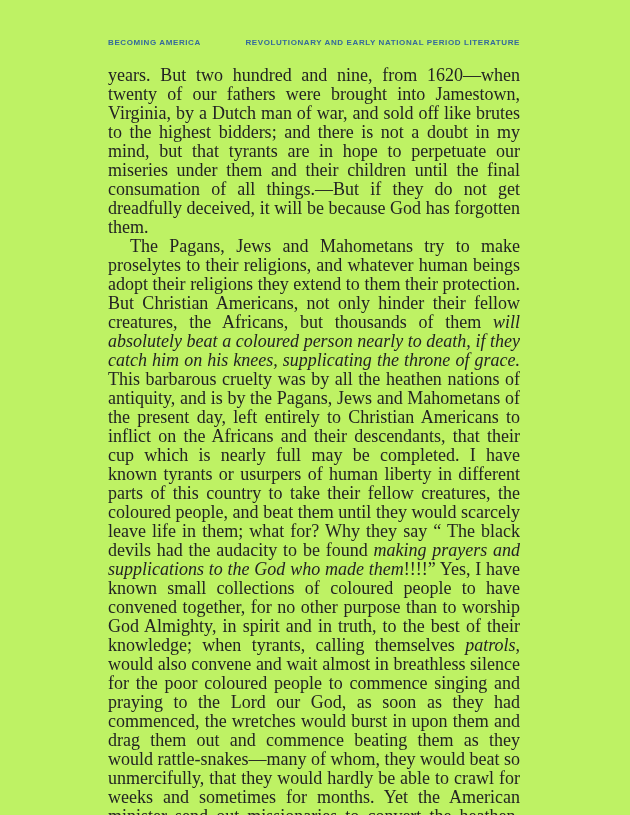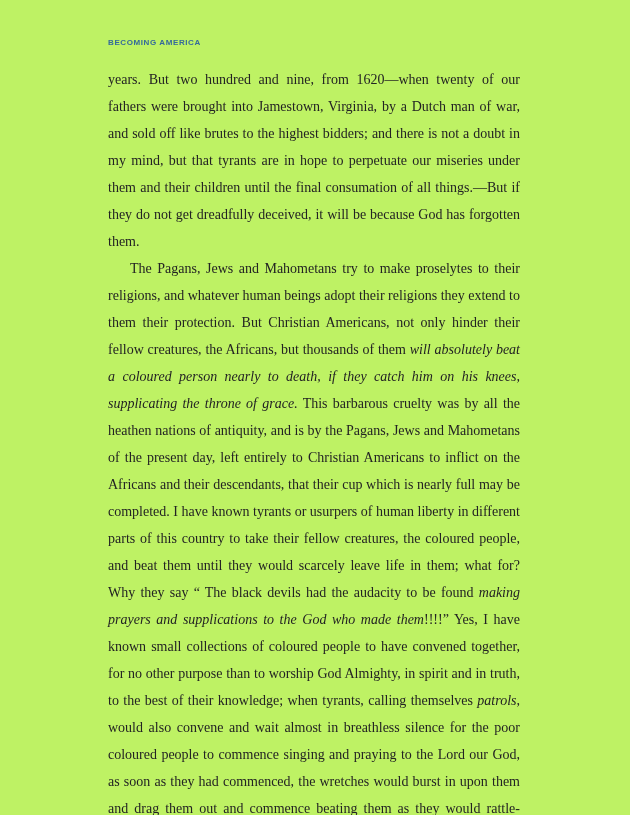--- a/index.html
+++ b/index.html
@@ -32,22 +32,22 @@
   }
   .body-text {
     position: absolute;
     top: 66px;
     left: 108px;
     width: 412px;
   }
   .para {
     margin: 0;
     text-align: justify;
-    font-size: 14px;
-    line-height: 27px;
+    font-size: 18px;
+    line-height: 19px;
     color: #232323;
     hyphens: none;
   }
   .para.indent {
     text-indent: 22px;
   }
   .para em {
   }
   .page-footer {
     position: absolute;
@@ -60,20 +60,21 @@
     font-family: "Liberation Serif", serif;
   }
 </style>
 </head>
 <body>
 
 <div class="page">
 
   <div class="running-header">
     <span>BECOMING AMERICA</span>
+    <span>REVOLUTIONARY AND EARLY NATIONAL PERIOD LITERATURE</span>
   </div>
 
   <div class="body-text">
       <p class="para"><span>years. But two hundred and nine, from 1620—when twenty of our fathers were brought into Jamestown, Virginia, by a Dutch man of war, and sold off like brutes to the highest bidders; and there is not a doubt in my mind, but that tyrants are in hope to perpetuate our miseries under them and their children until the final consumation of all things.—But if they do not get dreadfully deceived, it will be because God has forgotten them.</span></p>
       <p class="para indent"><span>The Pagans, Jews and Mahometans try to make proselytes to their religions, and whatever human beings adopt their religions they extend to them their protection. But Christian Americans, not only hinder their fellow creatures, the Africans, but thousands of them </span><em>will absolutely beat a coloured person nearly to death, if they catch him on his knees, supplicating the throne of grace.</em><span> This barbarous cruelty was by all the heathen nations of antiquity, and is by the Pagans, Jews and Mahometans of the present day, left entirely to Christian Americans to inflict on the Africans and their descendants, that their cup which is nearly full may be completed. I have known tyrants or usurpers of human liberty in different parts of this country to take their fellow creatures, the coloured people, and beat them until they would scarcely leave life in them; what for? Why they say “ The black devils had the audacity to be found </span><em>making prayers and supplications to the God who made them</em><span>!!!!” Yes, I have known small collections of coloured people to have convened together, for no other purpose than to worship God Almighty, in spirit and in truth, to the best of their knowledge; when tyrants, calling themselves </span><em>patrols</em><span>, would also convene and wait almost in breathless silence for the poor coloured people to commence singing and praying to the Lord our God, as soon as they had commenced, the wretches would burst in upon them and drag them out and commence beating them as they would rattle-snakes—many of whom, they would beat so unmercifully, that they would hardly be able to crawl for weeks and sometimes for months. Yet the American minister send out missionaries to convert the heathen, while they keep us and our children sunk at their feet in the most abject ignorance and wretchedness that ever a people was afflicted with since the world began. Will the Lord suffer this people to proceed much longer? Will he not stop them in their career? Does he regard the heathens abroad, more than the heathens among the Americans? Surely the Americans must believe that God is partial, notwithstanding his Apostle Peter, declared before Cornelius and others that he has no respect to persons, but in every nation he that feareth God and worketh righteousness is accepted with him.—“The word,” said he, which “ God sent unto the children of Israel, preaching “ peace, by Jesus Christ, (he is Lord of all.”) Have not the Americans the Bible in their hands? Do they believe it? Surely they do not. See how they treat us in open violation of the Bible!! They no doubt will be greatly offended with me, but if God does not awaken them, it will be, because they are superior to other men, as they have represented themselves to be. Our divine Lord and Master said, “all things whatsoever ye would that men should do unto you, do ye even so unto them.” But an American minister, with the Bible in is hand, holds us and our children in the most abject slavery and wretchedness.</span></p>
     </div>
 
 
 </div>
 

